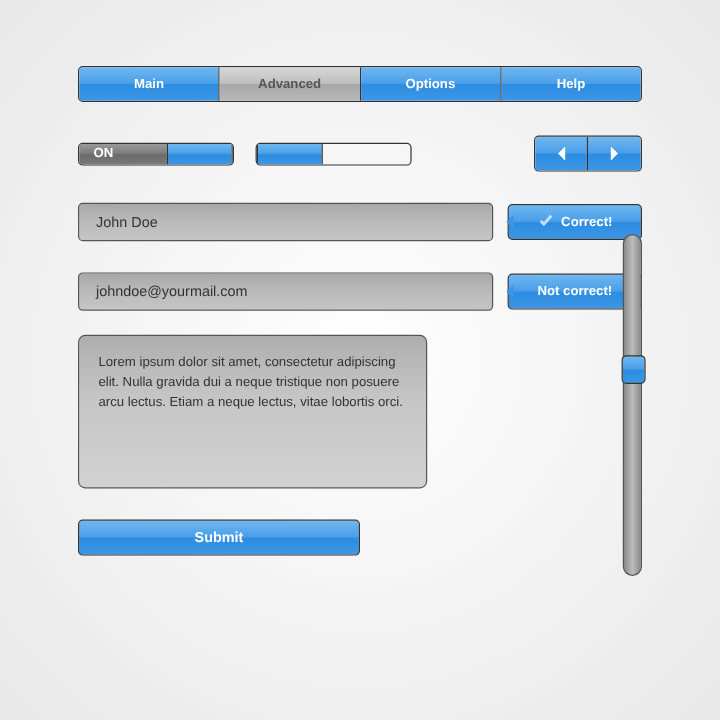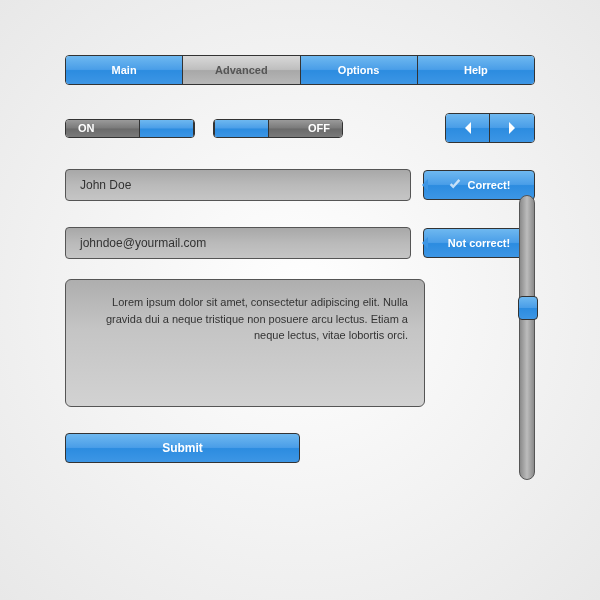--- a/index.html
+++ b/index.html
@@ -61,24 +61,24 @@
   border: 1px solid #333; border-radius: 4px;
   display: flex; align-items: center; justify-content: center; gap: 6px;
   color: #fff; font-size: 11px; font-weight: bold; padding: 0 12px;
 }
 .badge::before {
   content: ''; position: absolute; left: -8px; top: 50%; transform: translateY(-50%);
   border: 6px solid transparent; border-right-color: #3d96e5;
 }
 .badge svg { width: 14px; height: 14px; fill: #fff; opacity: 0.7; }
 .textarea {
-  margin-top: 20px; width: 360px; height: 128px;
+  margin-top: 20px; width: 291px; height: 128px;
   border: 1px solid #555; border-radius: 6px;
   background: linear-gradient(to bottom, #aeaeae 0%, #c5c5c5 40%, #d2d2d2 100%);
-  padding: 14px 16px; font-size: 11px; color: #333; line-height: 1.5; text-align: right;
+  padding: 14px 16px; font-size: 11px; color: #333; line-height: 1.5;
 }
 .btn-row { display: flex; gap: 18px; margin-top: 26px; }
 .btn {
   height: 30px; border: 1px solid #333; border-radius: 4px;
   background: linear-gradient(to bottom, #6eb8f0 0%, #4a9ee8 48%, #2c8ce0 52%, #3d96e5 100%);
   color: #fff; font-size: 12px; font-weight: bold;
   display: flex; align-items: center; justify-content: center; cursor: pointer;
 }
 .btn.clear { width: 105px; }
 .btn.submit { width: 235px; }
@@ -103,21 +103,20 @@
   <div class="tab blue">Help</div>
 </div>
 
 <div class="row">
   <div class="toggle">
     <div class="toggle-track">ON</div>
     <div class="toggle-knob"></div>
   </div>
   <div class="toggle off">
     <div class="toggle-knob"></div>
-    <div class="toggle-track">OFF</div>
   </div>
   <div class="arrows">
     <div class="arrow">
       <svg viewBox="0 0 10 12">
           <path d="M8 0 L2 6 L8 12 Z"></path>
         </svg>
     </div>
     <div class="arrow">
       <svg viewBox="0 0 10 12">
           <path d="M2 0 L8 6 L2 12 Z"></path>

